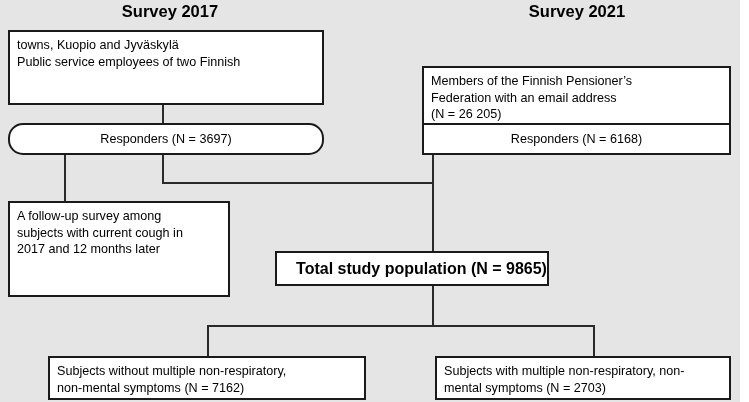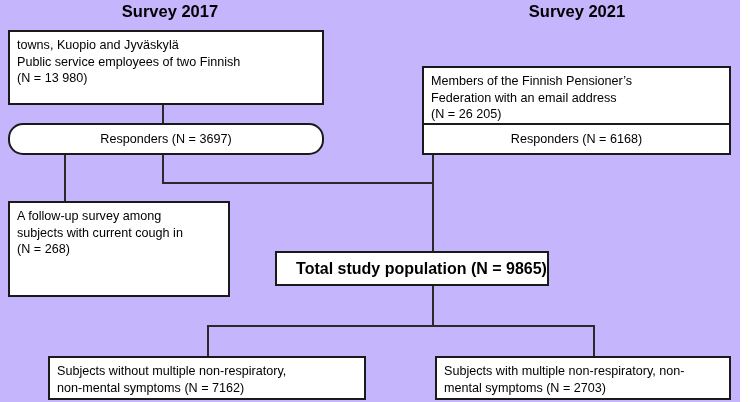--- a/index.html
+++ b/index.html
@@ -8,21 +8,21 @@
     background: #ffffff;
   }
   body {
     font-family: "Liberation Sans", sans-serif;
     color: #000000;
   }
   #flowchart {
     position: relative;
     width: 740px;
     height: 402px;
-    background: #c4b5fd;
+    background: #e5e5e5;
     overflow: hidden;
   }
   .node {
     position: absolute;
     box-sizing: border-box;
     border: 2.2px solid #1a1a1a;
     background: #ffffff;
     font-size: 12.6px;
     line-height: 1.33;
     color: #000000;
@@ -86,41 +86,40 @@
   <div class="conn v" style="left:432px; top:154px; height:98px;"></div>
 
   <div class="conn v" style="left:432px; top:285px; height:42px;"></div>
   <div class="conn h" style="left:207px; top:325px; width:388px;"></div>
   <div class="conn v" style="left:207px; top:325px; height:33px;"></div>
   <div class="conn v" style="left:593px; top:325px; height:33px;"></div>
 
   <div class="node" style="left:8px; top:30px; width:316px; height:75px;">
     <span class="ln">towns, Kuopio and Jyväskylä</span>
     <span class="ln">Public service employees of two Finnish</span>
-    <span class="ln">(N = 13 980)</span>
   </div>
 
   <div class="node" style="left:422px; top:30px; width:309px; height:75px;margin-top:36px;">
     <span class="ln">Members of the Finnish Pensioner’s</span>
     <span class="ln">Federation with an email address</span>
     <span class="ln">(N = 26 205)</span>
   </div>
 
   <div class="node center" style="left:8px; top:123px; width:316px; height:32px;border-radius:15px;">
     <span class="ln">Responders (N = 3697)</span>
   </div>
 
   <div class="node center" style="left:422px; top:123px; width:309px; height:32px;">
     <span class="ln">Responders (N = 6168)</span>
   </div>
 
   <div class="node" style="left:8px; top:201px; width:222px; height:96px;">
     <span class="ln">A follow-up survey among</span>
     <span class="ln">subjects with current cough in</span>
-    <span class="ln">(N = 268)</span>
+    <span class="ln">2017 and 12 months later</span>
   </div>
 
   <div class="node center bold" style="left:275px; top:251px; width:274px; height:35px;">
     <span class="ln">Total study population (N = 9865)</span>
   </div>
 
   <div class="node" style="left:48px; top:356px; width:318px; height:44px;">
     <span class="ln">Subjects without multiple non-respiratory,</span>
     <span class="ln">non-mental symptoms (N = 7162)</span>
   </div>

